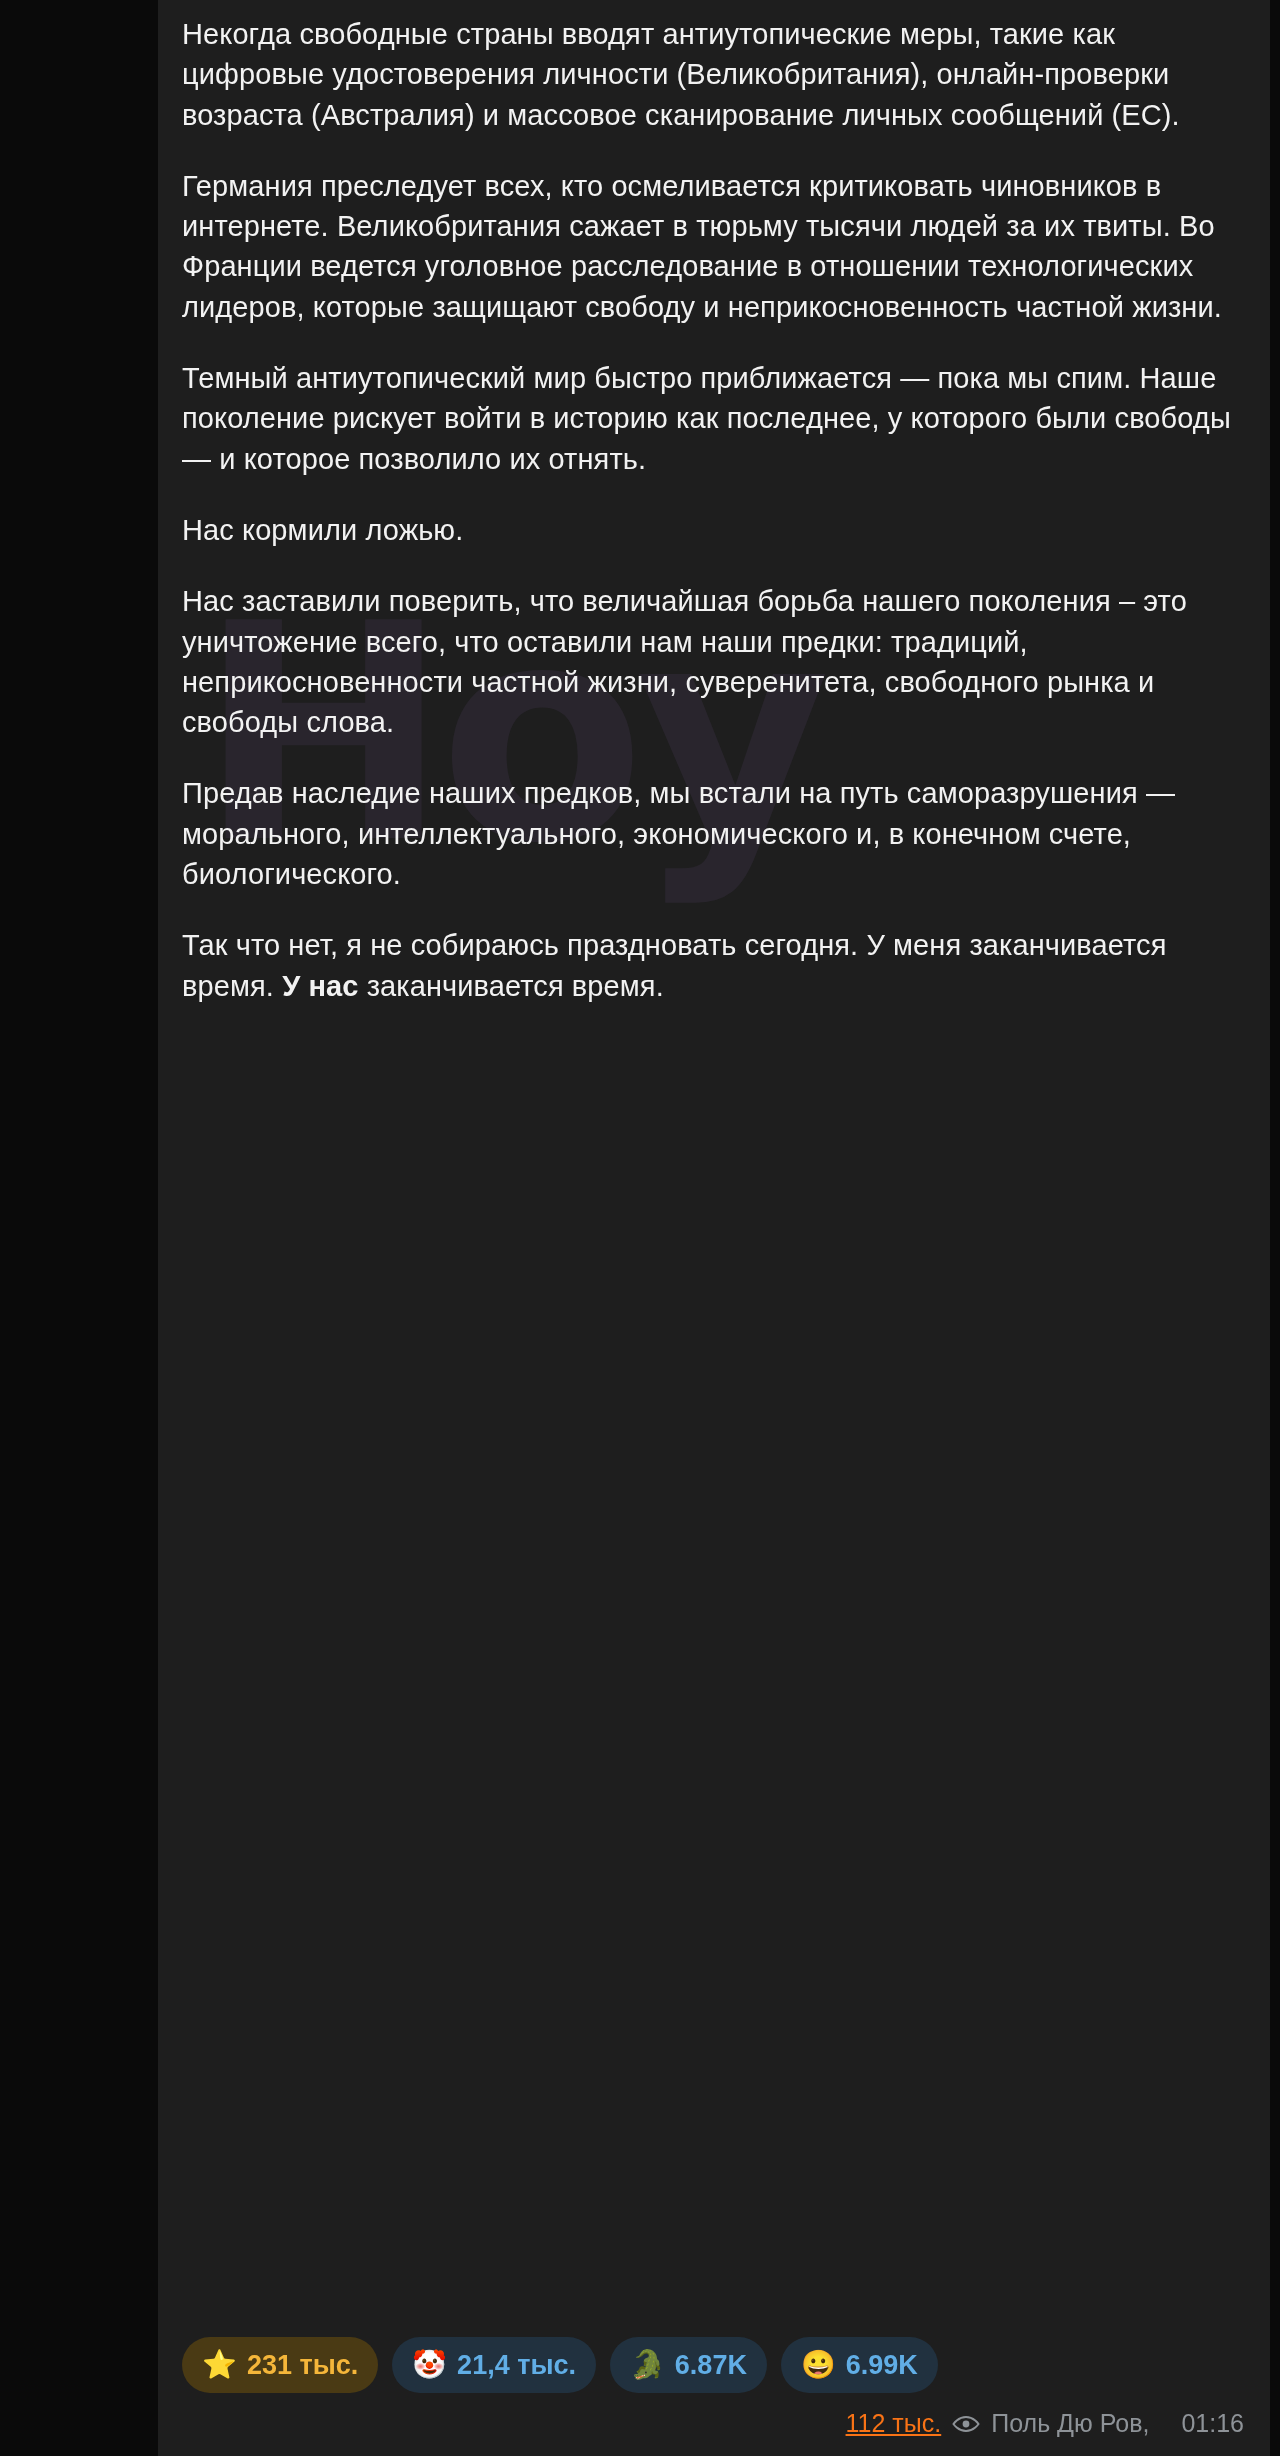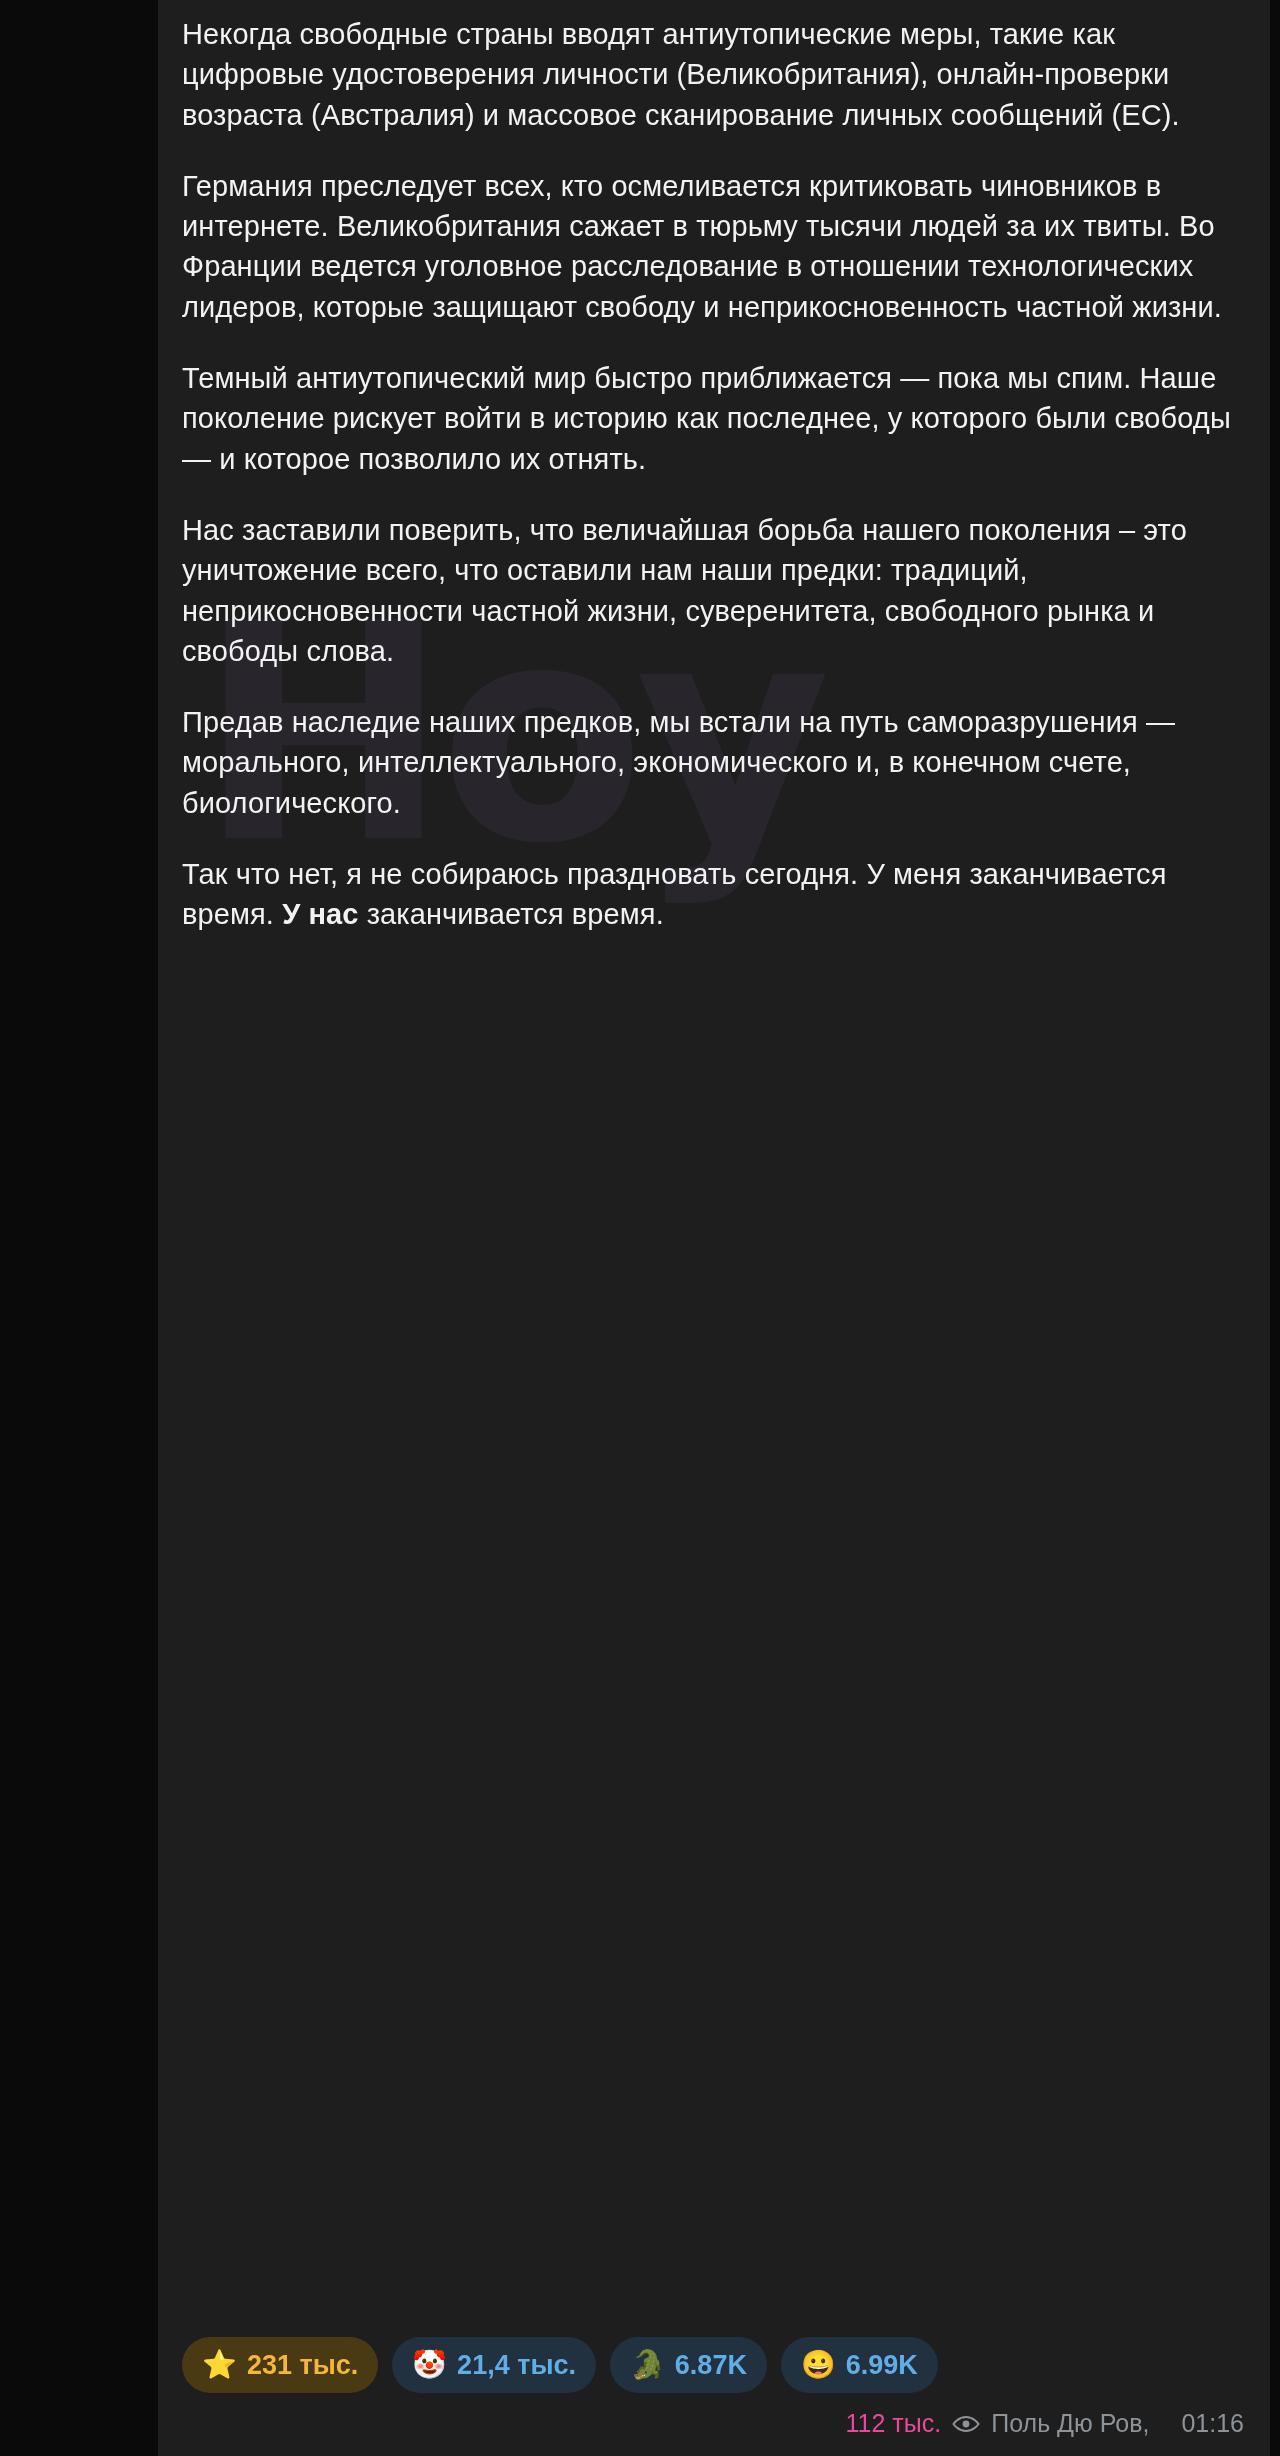--- a/index.html
+++ b/index.html
@@ -106,21 +106,21 @@
     position: relative;
     z-index: 2;
     display: flex;
     justify-content: flex-end;
     align-items: center;
     gap: 10px;
     padding: 16px 26px 18px 24px;
     color: #8e9398;
     font-size: 25px;
   }
-  .meta .views-count { color: #ec4899; }
+  .meta .views-count { color: #f97316; text-decoration: underline; }
   .eye {
     display: inline-flex;
     align-items: center;
     justify-content: center;
     width: 30px;
     height: 22px;
   }
   .author { color: #8e9398; }
   .time { color: #8e9398; margin-left: 22px; }
 </style>
@@ -132,20 +132,21 @@
   <div class="left-gutter"></div>
 
   <div class="message">
 
     <div class="watermark">Hoy</div>
 
     <div class="msg-body">
       <p class="para">Некогда свободные страны вводят антиутопические меры, такие как цифровые удостоверения личности (Великобритания), онлайн-проверки возраста (Австралия) и массовое сканирование личных сообщений (ЕС).</p>
       <p class="para">Германия преследует всех, кто осмеливается критиковать чиновников в интернете. Великобритания сажает в тюрьму тысячи людей за их твиты. Во Франции ведется уголовное расследование в отношении технологических лидеров, которые защищают свободу и неприкосновенность частной жизни.</p>
       <p class="para">Темный антиутопический мир быстро приближается — пока мы спим. Наше поколение рискует войти в историю как последнее, у которого были свободы — и которое позволило их отнять.</p>
+      <p class="para">Нас кормили ложью.</p>
       <p class="para">Нас заставили поверить, что величайшая борьба нашего поколения – это уничтожение всего, что оставили нам наши предки: традиций, неприкосновенности частной жизни, суверенитета, свободного рынка и свободы слова.</p>
       <p class="para">Предав наследие наших предков, мы встали на путь саморазрушения — морального, интеллектуального, экономического и, в конечном счете, биологического.</p>
       <p class="para"><span>Так что нет, я не собираюсь праздновать сегодня. У меня заканчивается время. </span><b>У нас</b><span> заканчивается время.</span></p>
     </div>
 
     <div class="reactions">
       <div class="reaction chosen">
         <span class="emoji">⭐</span>
         <span>231 тыс.</span>
       </div>

